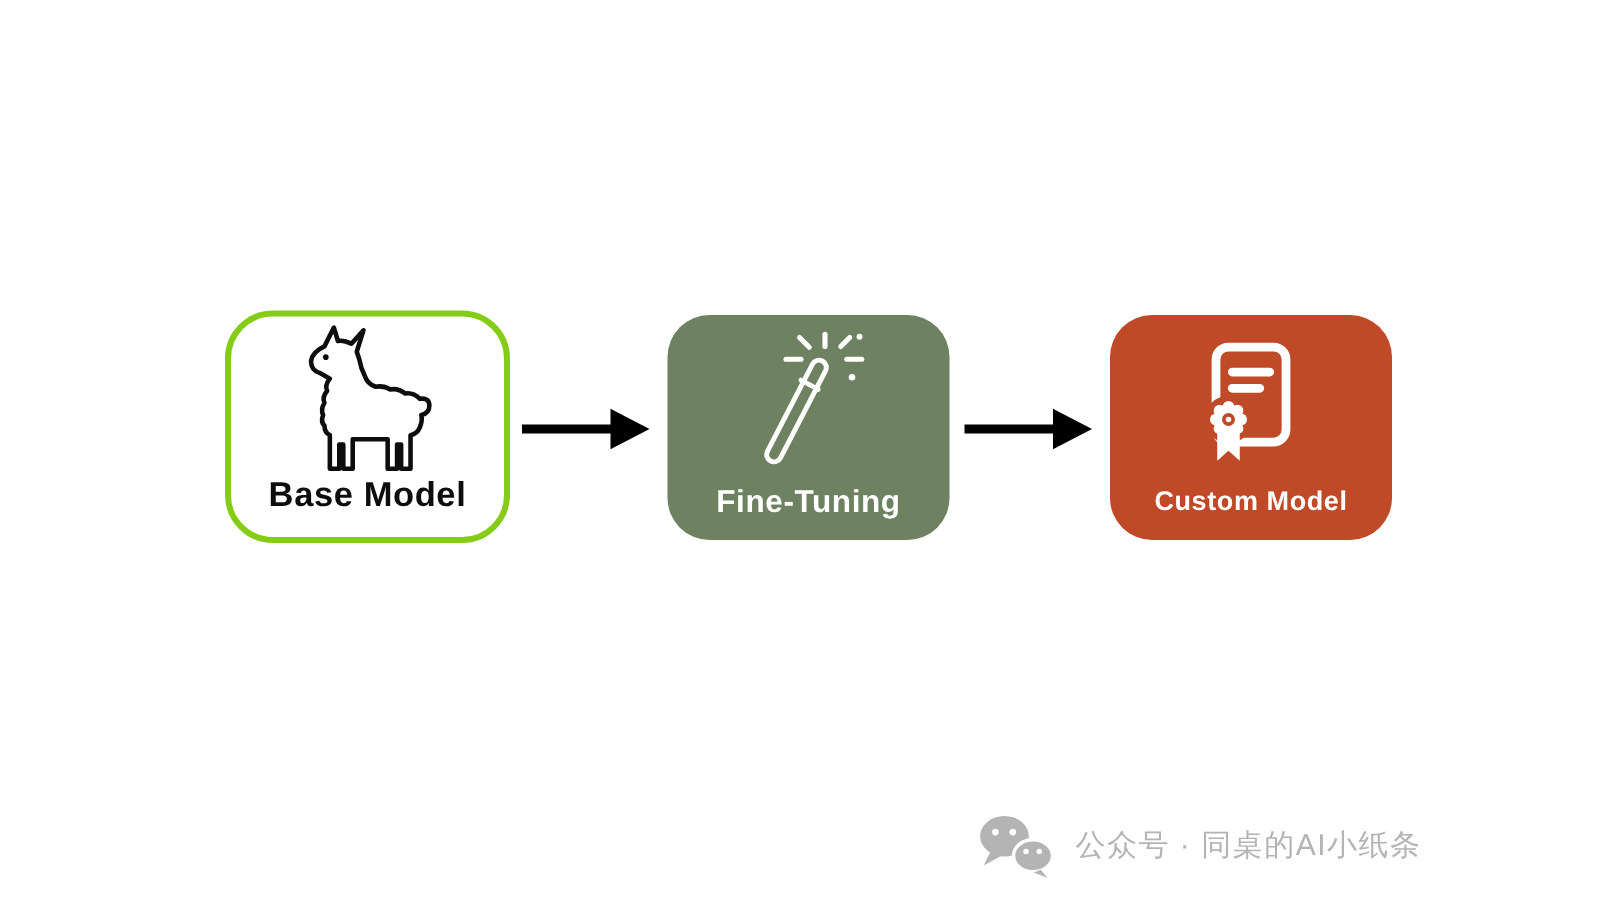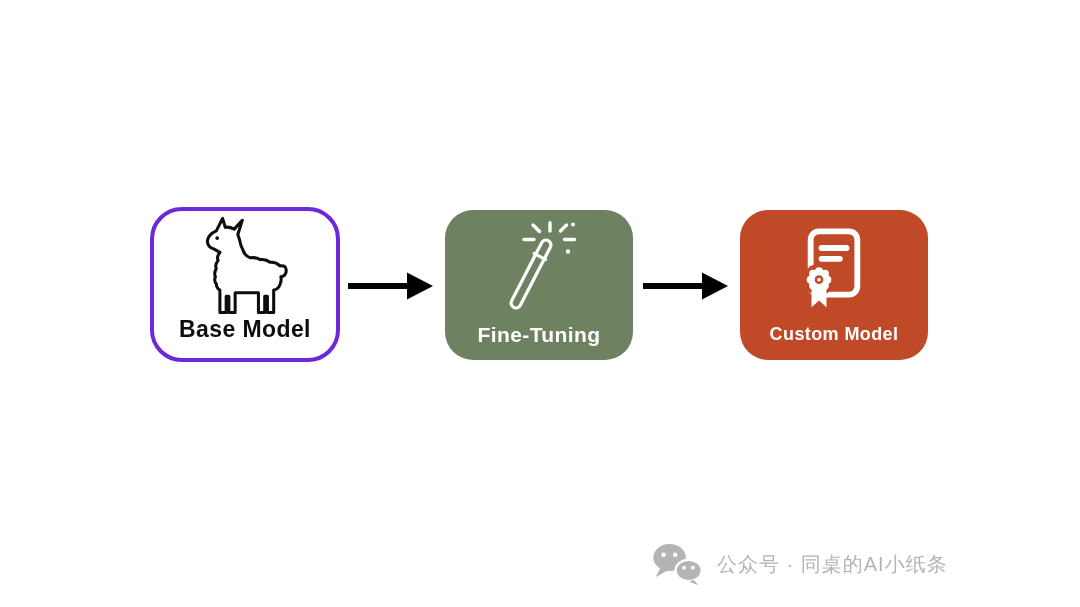--- a/index.html
+++ b/index.html
@@ -14,21 +14,21 @@
     position:absolute;
     box-sizing:border-box;
     display:flex;
     flex-direction:column;
     align-items:center;
     justify-content:flex-end;
   }
   .node-base{
     left:150px;top:207px;width:190px;height:155px;
     background:#ffffff;
-    border:4px solid #6d28d9;
+    border:4px solid #84cc16;
     border-radius:32px;
   }
   .node-ft{
     left:445px;top:210px;width:188px;height:150px;
     background:#6e8161;
     border-radius:28px;
   }
   .node-custom{
     left:740px;top:210px;width:188px;height:150px;
     background:#c04a27;

